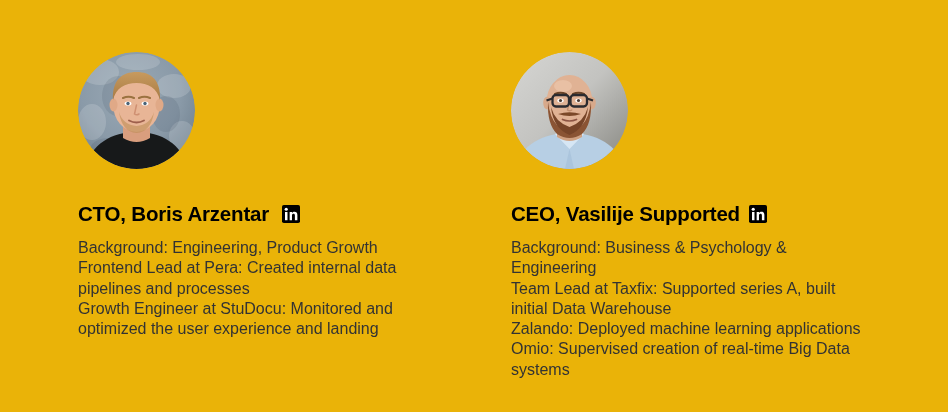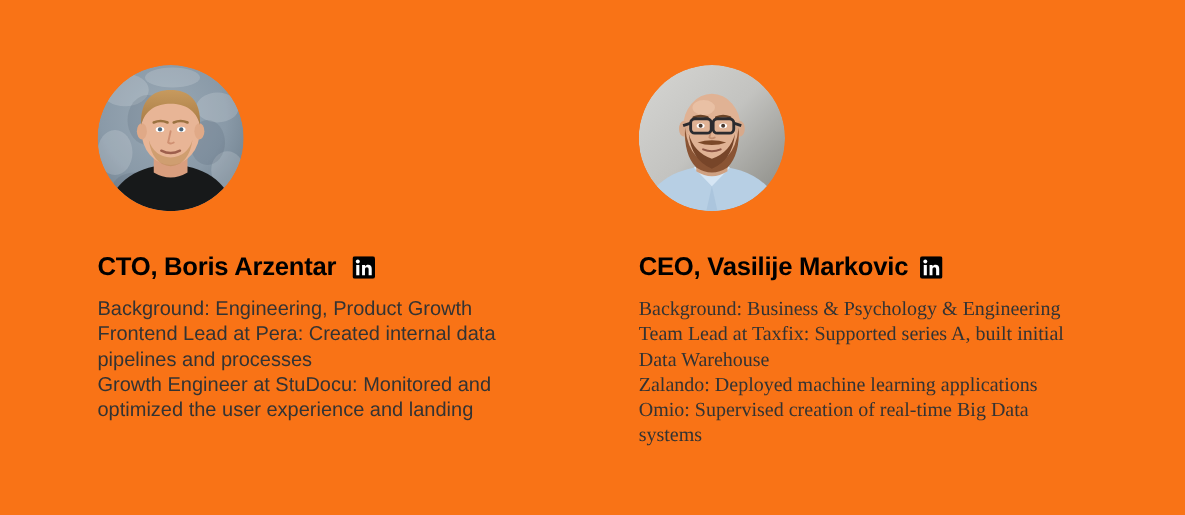--- a/index.html
+++ b/index.html
@@ -12,21 +12,21 @@
     height: 412px;
     font-family: "Liberation Sans", sans-serif;
     -webkit-font-smoothing: antialiased;
     overflow: hidden;
   }
 
   .team-section {
     position: relative;
     width: 948px;
     height: 412px;
-    background: #f97316;
+    background: #eab308;
   }
 
   .profile-card {
     position: absolute;
     top: 52px;
     width: 360px;
   }
   .profile-card.left  { left: 78px; }
   .profile-card.right { left: 511px; }
 
@@ -67,21 +67,21 @@
 
   
   .profile-bio {
     margin-top: 12px;
     font-size: 16px;
     line-height: 20.3px;
     color: #333333;
     white-space: pre-line;
   }
   .profile-card.left  .profile-bio { width: 345px; }
-  .profile-card.right .profile-bio { width: 352px; font-family: Liberation Serif, serif; }
+  .profile-card.right .profile-bio { width: 352px; }
 </style>
 </head>
 <body>
 
 <div class="team-section">
 
   <div class="profile-card left">
 
     <div class="avatar">
       <svg viewBox="0 0 117 117" xmlns="http://www.w3.org/2000/svg">
@@ -214,21 +214,21 @@
             <rect x="59.5" y="43" width="16.5" height="11.5" rx="3.4"></rect>
             <path d="M58 47.5 h1.5"></path>
             <path d="M41.5 46.5 L35.5 48.5"></path>
             <path d="M76 46.5 L82 48.5"></path>
           </g>
         </g>
       </svg>
     </div>
 
     <div class="profile-heading">
-      <span class="profile-name">CEO, Vasilije Markovic</span>
+      <span class="profile-name">CEO, Vasilije Supported</span>
       <a class="linkedin-icon" href="#">
         <svg viewBox="0 0 24 24" xmlns="http://www.w3.org/2000/svg" aria-hidden="true">
           <rect x="0" y="0" width="24" height="24" rx="2.4" fill="#000000"></rect>
           <rect x="4" y="9.3" width="3.3" height="11" fill="#ffffff"></rect>
           <circle cx="5.65" cy="5.6" r="2.1" fill="#ffffff"></circle>
           <path d="M10.2 9.3 h3.15 v1.5 c0.62-1.05 1.86-1.78 3.3-1.78 2.5 0 3.85 1.5 3.85 4.4 v6.88 h-3.3 v-6.2 c0-1.45-0.6-2.3-1.85-2.3 -1.3 0-2.05 0.9-2.05 2.3 v6.2 h-3.1 z" fill="#ffffff"></path>
         </svg>
       </a>
     </div>
 

